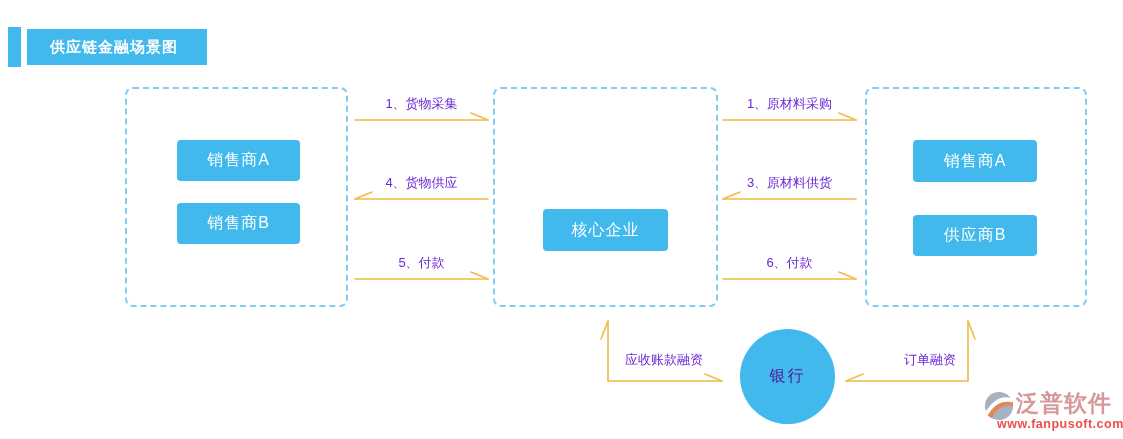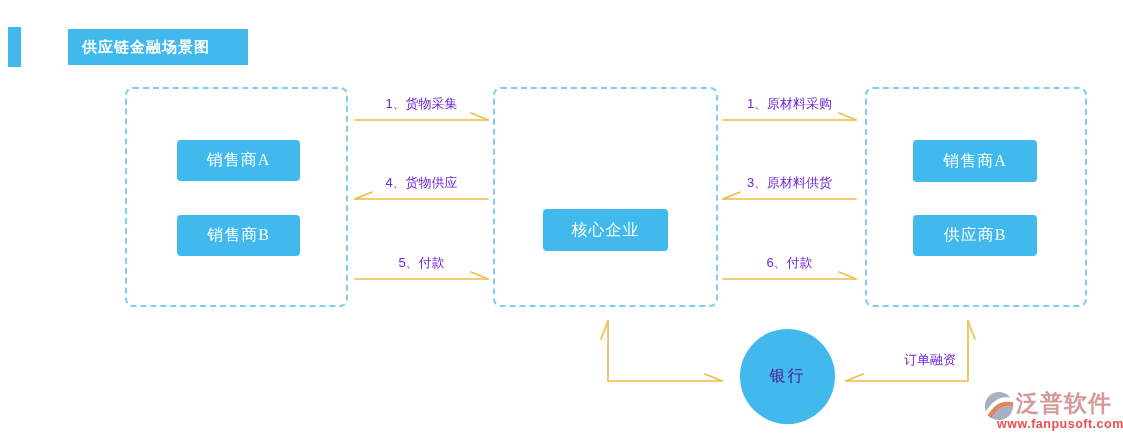--- a/index.html
+++ b/index.html
@@ -8,36 +8,36 @@
     position:relative; width:1123px; height:439px;
     background:#ffffff; overflow:hidden;
   }
   .title-bar {
     position:absolute; left:8px; top:27px; width:13px; height:40px;
     background:#41b9ec;
   }
   .title-badge {
     position:absolute; left:27px; top:29px; width:180px; height:36px;
     background:#41b9ec; color:#fff; font-size:15px; font-weight:bold;
-    line-height:36px; padding-left:14px; letter-spacing:1px;margin-left:41px;
+    line-height:36px; padding-left:23px; letter-spacing:1px;
   }
   .group-box {
     position:absolute; border:2px dashed #7ecdf3; border-radius:8px;
     background:transparent;
   }
   .box-left  { left:125px; top:87px; width:223px; height:220px; }
   .box-mid   { left:493px; top:87px; width:225px; height:220px; }
   .box-right { left:865px; top:87px; width:222px; height:220px; }
   .node {
     position:absolute; background:#41b9ec; border-radius:4px;
     color:#ffffff; font-size:16px; display:flex;
-    align-items:center; justify-content:center; letter-spacing:1px;font-family:Liberation Serif, serif;
+    align-items:center; justify-content:center; letter-spacing:1px;
   }
   .node-seller-a   { left:177px; top:140px; width:123px; height:41px; }
-  .node-seller-b   { left:177px; top:215px; width:123px; height:41px; }
+  .node-seller-b   { left:177px; top:203px; width:123px; height:41px; }
   .node-core       { left:543px; top:177px; width:125px; height:42px;margin-top:32px; }
   .node-supplier-a { left:913px; top:140px; width:124px; height:42px; }
   .node-supplier-b { left:913px; top:215px; width:124px; height:41px; }
   .bank-circle {
     position:absolute; left:740px; top:329px; width:95px; height:95px;
     border-radius:50%; background:#41b9ec; color:#4c1d95; font-size:16px;
     display:flex; align-items:center; justify-content:center; letter-spacing:2px;
   }
   .flow-label {
     position:absolute; font-size:13px; color:#6d28d9;
@@ -124,20 +124,21 @@
   <div class="node node-supplier-a">销售商A</div>
   <div class="node node-supplier-b">供应商B</div>
   <div class="bank-circle">银行</div>
 
   <div class="flow-label lbl-f1">1、货物采集</div>
   <div class="flow-label lbl-f4">4、货物供应</div>
   <div class="flow-label lbl-f5">5、付款</div>
   <div class="flow-label lbl-f2">1、原材料采购</div>
   <div class="flow-label lbl-f3">3、原材料供货</div>
   <div class="flow-label lbl-f6">6、付款</div>
+  <div class="flow-label lbl-receivable">应收账款融资</div>
   <div class="flow-label lbl-order">订单融资</div>
 
   <div class="watermark">
     <svg class="wm-icon" width="32" height="30" viewBox="0 0 32 32">
       <circle cx="16" cy="16" r="15" fill="#a4adbf"></circle>
       <path fill="#ffffff" d="M1,23 C11,8 19,4 31,8 L31,12 C20,10 12,13 4,26 Z"></path>
       <path fill="#e2814e" d="M4,26 C12,13 20,10 31,12 L31,16 C22,14 14,18 8,29 Z"></path>
     </svg>
     <div class="wm-brand">泛普软件</div>
     <div class="wm-url">www.fanpusoft.com</div>

